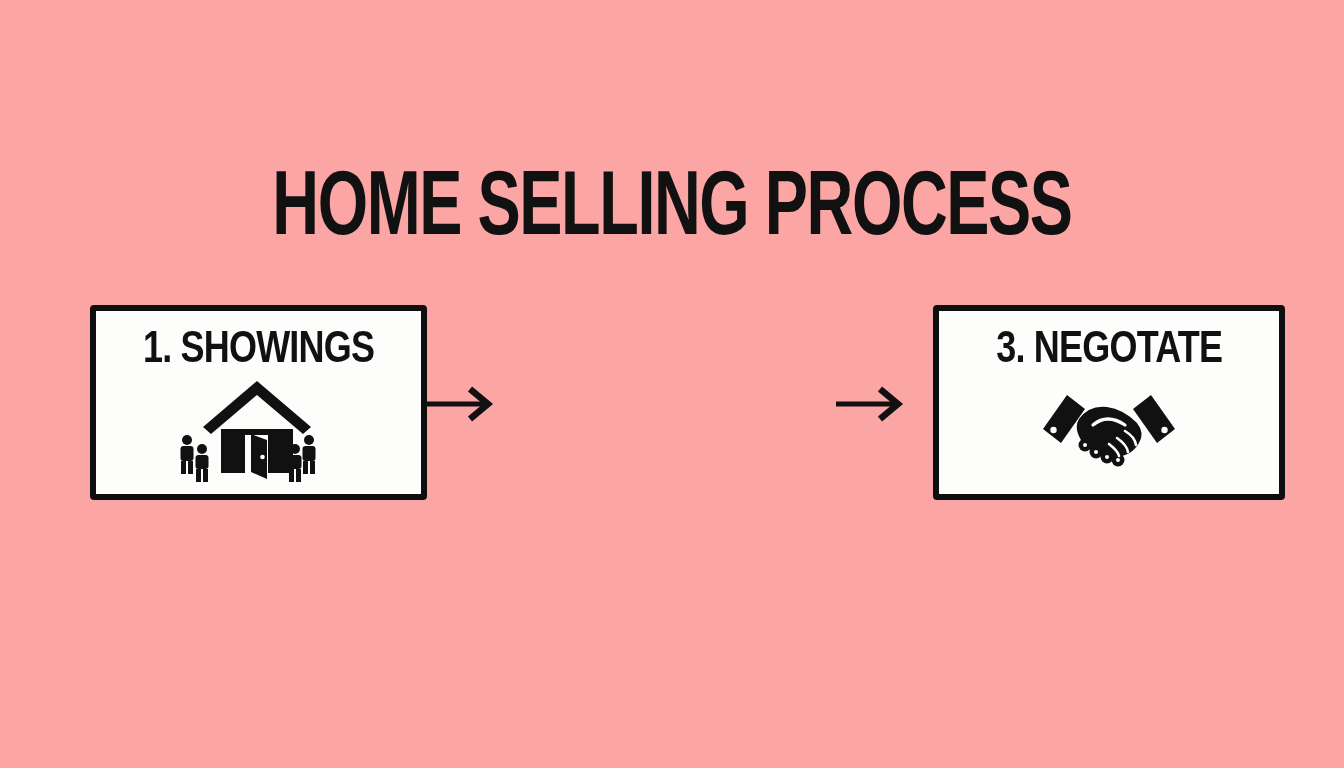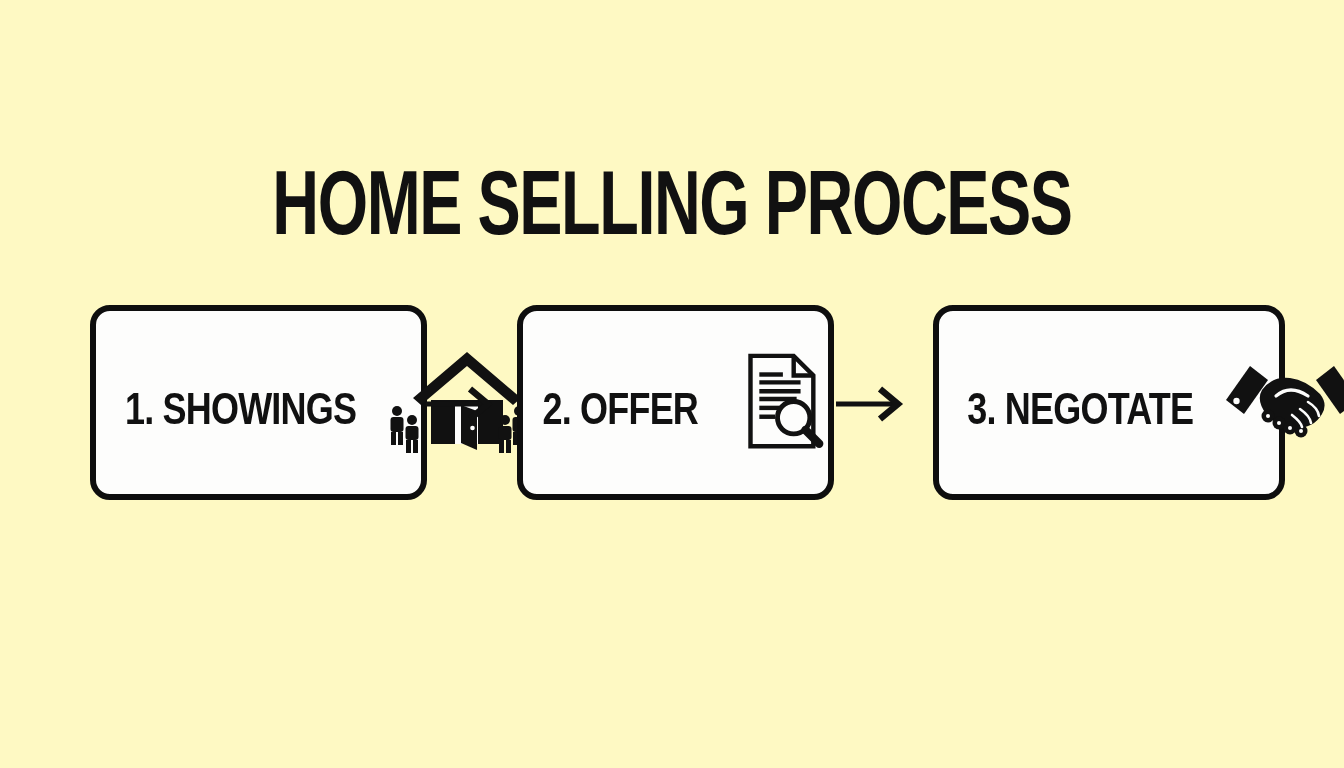--- a/index.html
+++ b/index.html
@@ -8,21 +8,21 @@
     width: 1344px;
     height: 768px;
     background: #fbfbfa;
     font-family: "Liberation Sans", sans-serif;
     overflow: hidden;
   }
   .canvas {
     position: relative;
     width: 1344px;
     height: 768px;
-    background: #fef9c3;
+    background: #fca5a5;
   }
   .title {
     position: absolute;
     top: 158px;
     left: 0;
     width: 1344px;
     text-align: center;
     margin: 0;
     font-size: 90px;
     font-weight: bold;
@@ -33,23 +33,23 @@
     transform-origin: 50% 50%;
     white-space: nowrap;
   }
   .step-box {
     position: absolute;
     top: 305px;
     height: 195px;
     box-sizing: border-box;
     background: #fdfdfc;
     border: 6px solid #0e0e0e;
-    border-radius: 20px;
+    border-radius: 4px;
     display: flex;
-    flex-direction: row;
+    flex-direction: column;
     align-items: center;
   }
   #step-1 { left: 90px;  width: 337px; }
   #step-2 { left: 517px; width: 317px; }
   #step-3 { left: 933px; width: 352px; }
   .step-label {
     margin-top: 12px;
     font-size: 45px;
     font-weight: bold;
     line-height: 1.05;
@@ -128,43 +128,20 @@
     </div>
   </div>
 
   <div class="connector" id="connector-1">
     <svg width="80" height="44" viewBox="0 0 80 44" aria-hidden="true">
       <path d="M2,22 H60" stroke="#111111" stroke-width="5" fill="none"></path>
       <path d="M46,7 L64,22 L46,37" stroke="#111111" stroke-width="6.5" fill="none" stroke-linejoin="miter"></path>
     </svg>
   </div>
 
-  <div class="step-box" id="step-2">
-    <div class="step-label">2. OFFER</div>
-    <div class="icon-wrap">
-      <svg width="118" height="108" viewBox="0 0 120 110" aria-hidden="true">
-
-        <path d="M33,8 L77,8 L97,28 L97,100 L33,100 Z" fill="#fdfdfc" stroke="#111111" stroke-width="4.5" stroke-linejoin="miter"></path>
-
-        <path d="M77,8 L77,28 L97,28" fill="none" stroke="#111111" stroke-width="4.5"></path>
-
-        <g stroke="#111111" stroke-width="4.5">
-          <line x1="42" y1="27" x2="66" y2="27"></line>
-          <line x1="42" y1="35" x2="84" y2="35"></line>
-          <line x1="42" y1="44" x2="84" y2="44"></line>
-          <line x1="42" y1="52" x2="80" y2="52"></line>
-          <line x1="42" y1="61" x2="70" y2="61"></line>
-          <line x1="42" y1="70" x2="58" y2="70"></line>
-        </g>
-
-        <circle cx="77" cy="71" r="16.5" fill="#fdfdfc" stroke="#111111" stroke-width="5"></circle>
-        <line x1="89" y1="83.5" x2="103" y2="97.5" stroke="#111111" stroke-width="8.5" stroke-linecap="round"></line>
-      </svg>
-    </div>
-  </div>
 
   <div class="connector" id="connector-2">
     <svg width="80" height="44" viewBox="0 0 80 44" aria-hidden="true">
       <path d="M2,22 H60" stroke="#111111" stroke-width="5" fill="none"></path>
       <path d="M46,7 L64,22 L46,37" stroke="#111111" stroke-width="6.5" fill="none" stroke-linejoin="miter"></path>
     </svg>
   </div>
 
   <div class="step-box" id="step-3">
     <div class="step-label">3. NEGOTATE</div>

